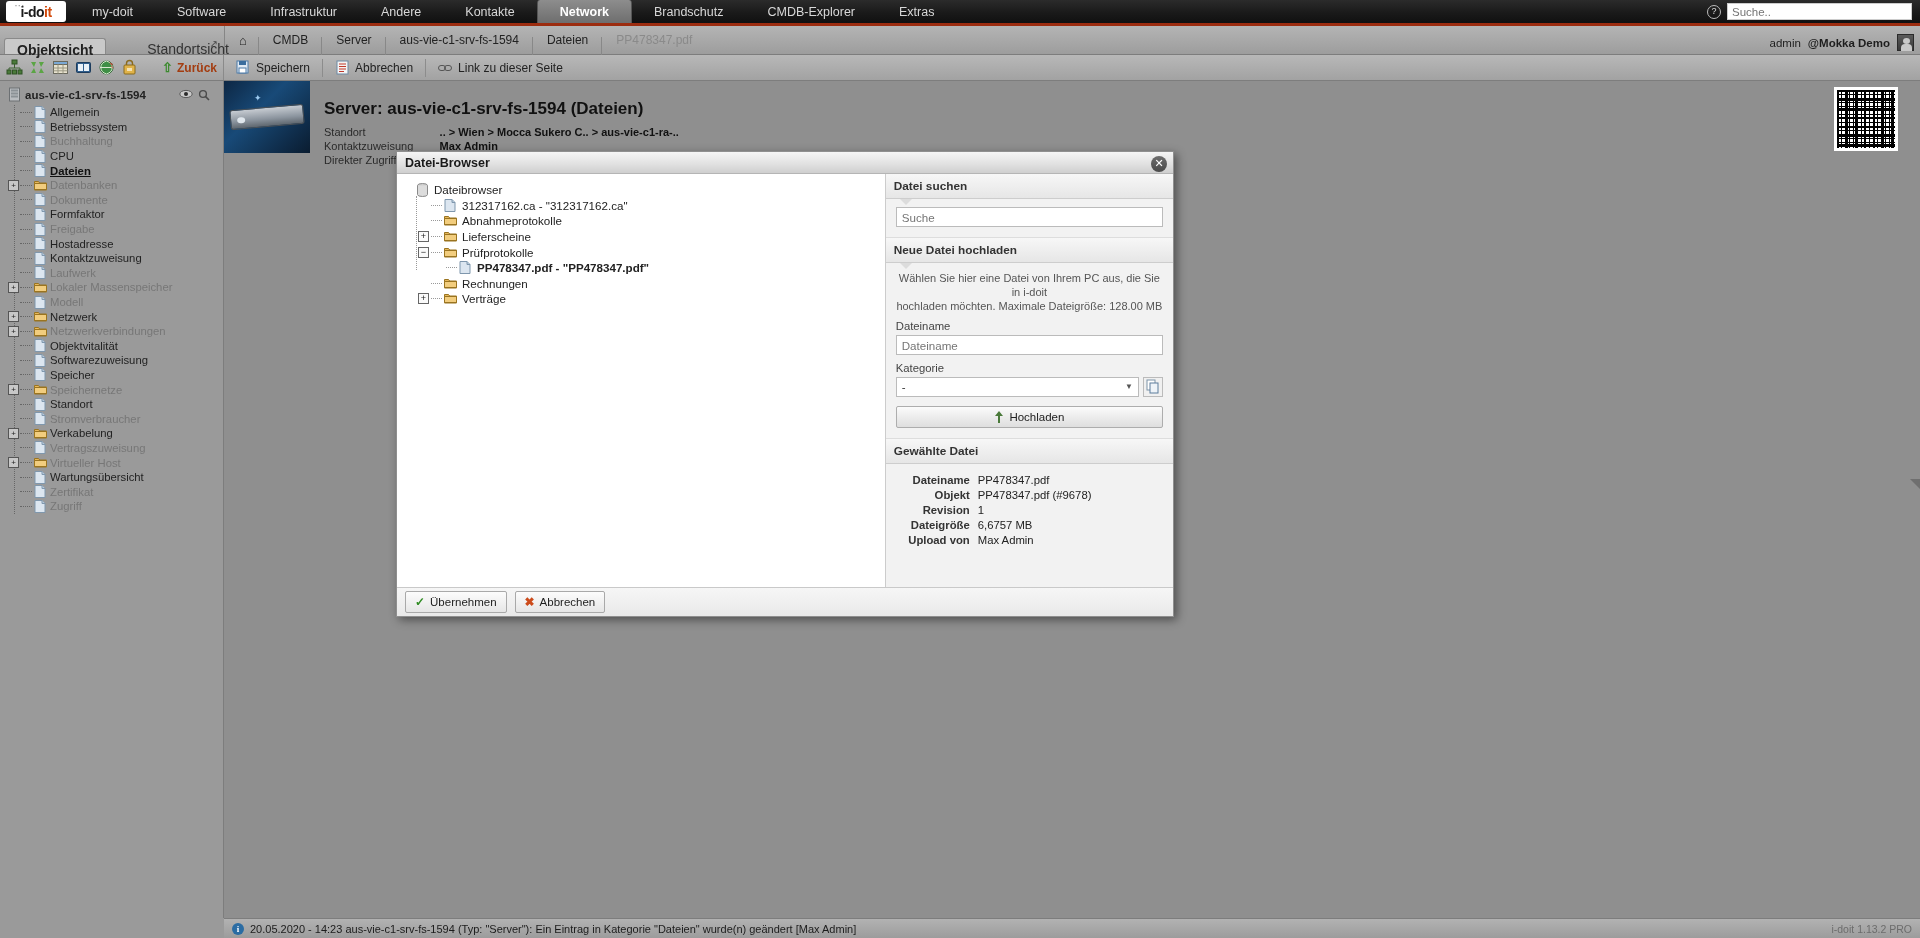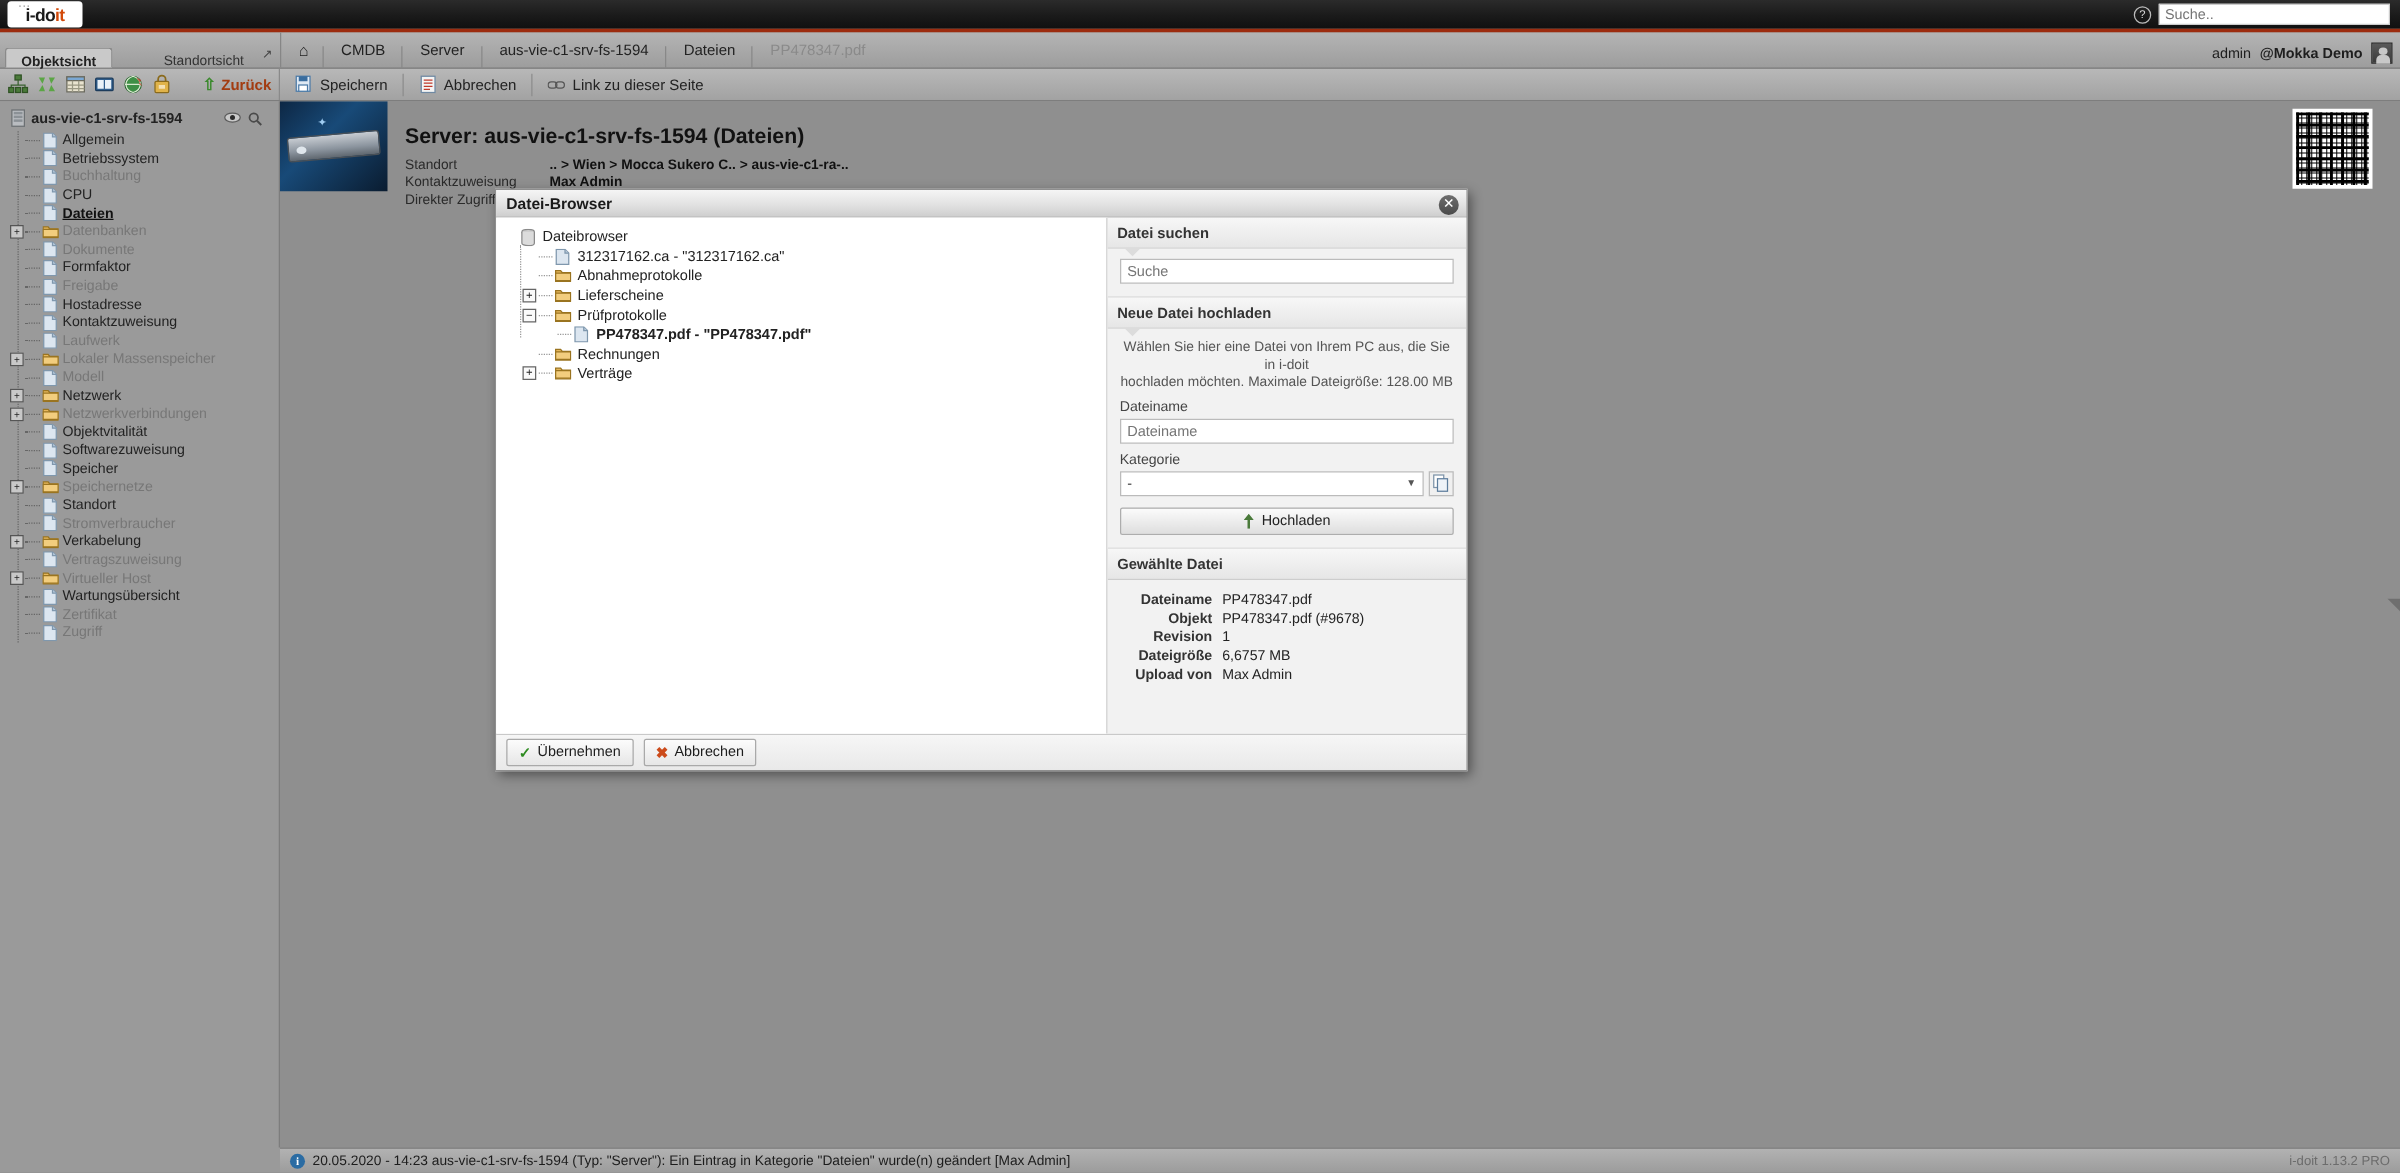--- a/index.html
+++ b/index.html
@@ -77,21 +77,21 @@
   #secondbar {
     height:29px;
     background:linear-gradient(to bottom,#b4b4b4 0%,#9d9d9d 100%);
     display:flex; align-items:flex-end;
     border-bottom:1px solid #7d7d7d;
     position:relative;
   }
   #view-tabs { display:flex; align-items:flex-end; height:100%; width:224px; position:relative; }
   .vtab {
     padding:0 12px; height:16px; line-height:22px;
-    font-size:11px; cursor:pointer; white-space:nowrap;
+    font-size:14px; cursor:pointer; white-space:nowrap;
   }
   .vtab.active {
     background:#c9c9c9; font-weight:bold;
     border:1px solid #8a8a8a; border-bottom:none;
     border-top-left-radius:3px; border-top-right-radius:3px;
     margin-left:4px;
   }
   .vtab.inactive { color:#333;padding-left:41px; }
   #popout-icon {
     position:absolute; right:6px; bottom:5px;
@@ -384,20 +384,31 @@
   svg { display:block; }
 </style>
 </head>
 <body>
 
 <div id="topbar">
   <div id="logo">
     <span class="sparkle">···</span>
     <span><span class="dot-i">i-</span><span class="dash">do</span><span class="dot-t">it</span></span>
   </div>
+  <div id="navitems" style="display:flex;align-items:stretch;">
+      <div class="navitem">my-doit</div>
+      <div class="navitem">Software</div>
+      <div class="navitem">Infrastruktur</div>
+      <div class="navitem">Andere</div>
+      <div class="navitem">Kontakte</div>
+      <div class="navitem active">Network</div>
+      <div class="navitem">Brandschutz</div>
+      <div class="navitem">CMDB-Explorer</div>
+      <div class="navitem">Extras</div>
+    </div>
   <div id="topright">
     <div id="help-icon">?</div>
     <input id="search-box" placeholder="Suche.." style="">
   </div>
 </div>
 
 <div id="secondbar">
   <div id="view-tabs">
     <div class="vtab active">Objektsicht</div>
     <div class="vtab inactive">Standortsicht</div>

